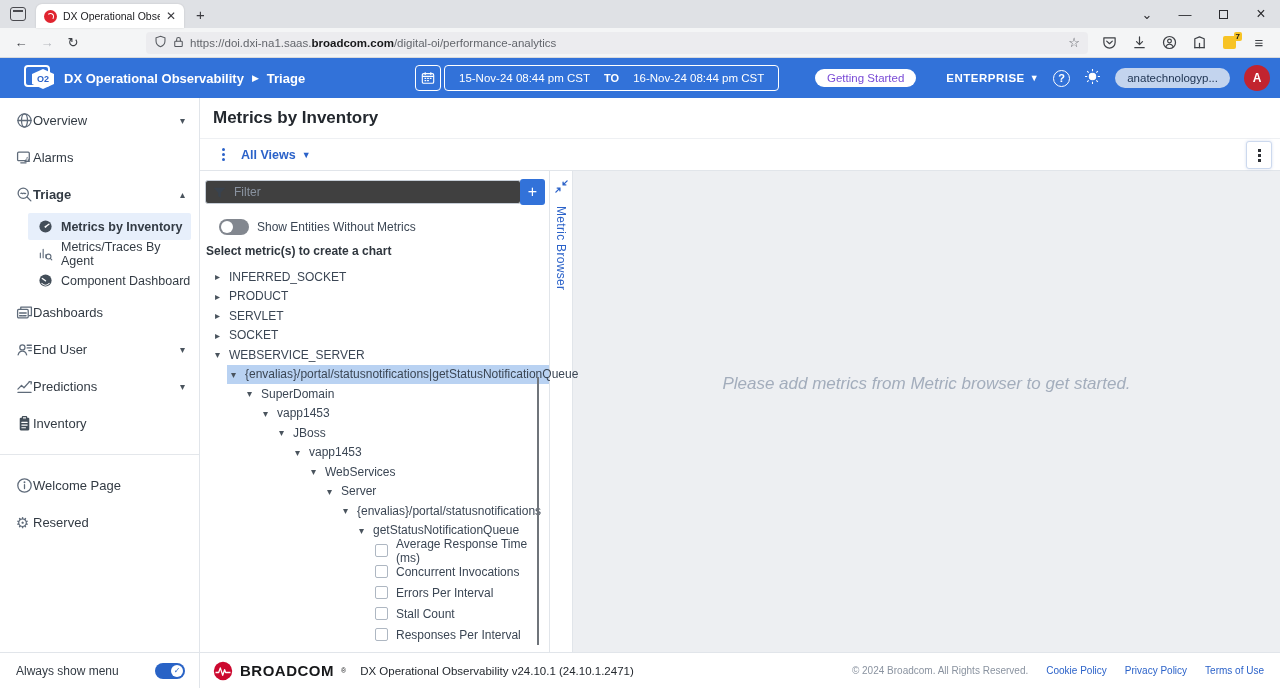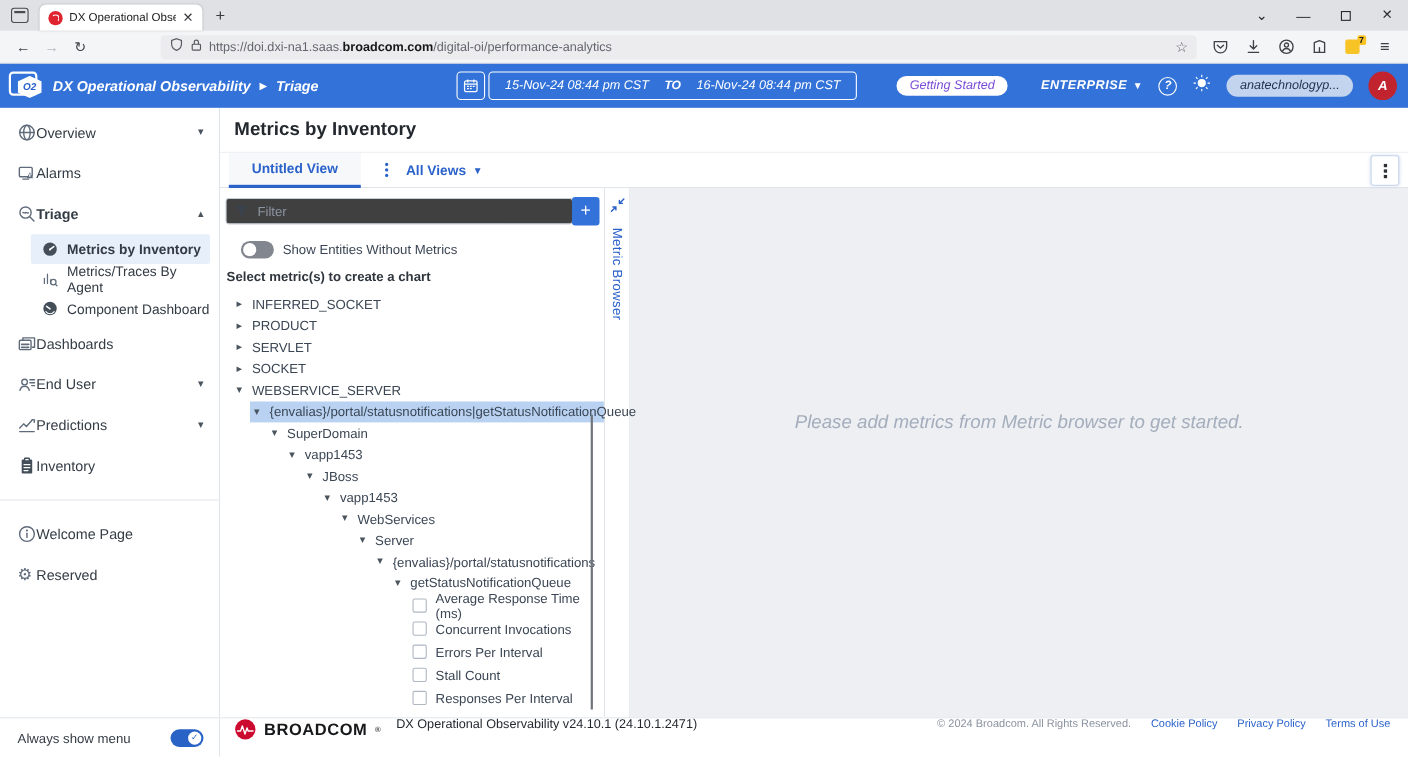--- a/index.html
+++ b/index.html
@@ -29,21 +29,21 @@
   .urltxt b { color:#17181a; }
   .ustar { font-size:13px; color:#55585e; }
   .navicons { display:flex; align-items:center; gap:4px; }
   .nico { width:26px; height:24px; display:flex; align-items:center; justify-content:center; position:relative; color:#3e4146; }
   .nico svg { width:15px; height:15px; stroke:#3e4146; fill:none; stroke-width:1.3; stroke-linecap:round; stroke-linejoin:round; }
   .extbadge { position:absolute; top:1px; right:0; background:#f7c325; color:#17181a; font-size:8px; font-weight:700; padding:0 2px; border-radius:2px; }
   .yellowext { width:13px; height:13px; background:#f7c325; border-radius:2px; }
   .hamb { font-size:15px; }
 
   
-  .appheader { height:40px; background:#3272d9; display:flex; align-items:center; padding:0 8px; color:#fff; position:relative;font-style:italic; }
+  .appheader { height:40px; background:#3272d9; display:flex; align-items:center; padding:0 24px; color:#fff; position:relative; }
   .logo { position:relative; width:32px; height:28px; margin-right:8px; flex:none; }
   .logo .frame { position:absolute; left:0; top:1px; width:26px; height:22px; border:2px solid #fff; border-radius:4px; }
   .logo .hex { position:absolute; left:8px; top:5px; width:22px; height:20px; background:#fff; clip-path:polygon(50% 0,100% 25%,100% 75%,50% 100%,0 75%,0 25%); display:flex; align-items:center; justify-content:center; font-size:9px; font-weight:700; color:#2b62c9; }
   .crumbs { display:flex; align-items:center; gap:8px; font-size:13px; font-weight:700; }
   .crumb-sep { font-size:9px; }
   .daterange { position:absolute; left:415px; display:flex; align-items:stretch; gap:3px; height:26px; }
   .calbtn { width:26px; border:1px solid #fff; border-radius:4px; display:flex; align-items:center; justify-content:center; }
   .calbtn svg { width:14px; height:14px; stroke:#fff; fill:none; stroke-width:1.3; }
   .datepill { border:1px solid #fff; border-radius:4px; display:flex; align-items:center; gap:14px; padding:0 14px; font-size:11.5px; white-space:nowrap; }
   .datepill b { font-size:11px; }
@@ -110,21 +110,21 @@
   .collapse-ic svg { width:15px; height:15px; stroke:#2b62c9; fill:none; stroke-width:1.4; stroke-linecap:round; }
   .mblabel { margin-top:8px; writing-mode:vertical-rl; font-size:12px; color:#2b62c9; letter-spacing:.3px; }
 
   .chartarea { flex:1; background:#edeff2; display:flex; align-items:center; justify-content:center; }
   .emptymsg { width:420px; text-align:center; font-size:17px; font-style:italic; color:#a3adbc; line-height:1.55; margin-top:-55px; }
 
   
   .appfooter { height:36px; border-top:1px solid #e1e5ea; display:flex; }
   .sfoot { width:200px; border-right:1px solid #e1e5ea; display:flex; align-items:center; padding:0 14px 0 16px; justify-content:space-between; }
   .sfoot .lbl { font-size:12px; color:#333b44; }
-  .mfoot { flex:1; display:flex; align-items:flex-start; padding:0 16px 0 13px; }
+  .mfoot { flex:1; display:flex; align-items:center; padding:0 16px 0 13px; }
   .bcm { display:flex; align-items:center; gap:7px; }
   .bcm svg { width:20px; height:20px; }
   .bcm .word { font-size:15px; font-weight:700; letter-spacing:.5px; color:#17181a; }
   .bcm .reg { font-size:7px; color:#17181a; vertical-align:top; }
   .ver { font-size:11.5px; color:#23282e; margin-left:14px; }
   .mfoot-right { margin-left:auto; display:flex; align-items:center; gap:18px; }
   .copyr { font-size:10px; color:#8a93a0; }
   .flink { font-size:10px; color:#2b62c9; text-decoration:none; }
 </style>
 </head>
@@ -344,21 +344,20 @@
         <span class="sic gearglyph">⚙</span>
         <span class="lbl">Reserved</span>
       </div>
     </div>
 
     <div class="main">
       <div class="titlebar">
         <h1>Metrics by Inventory</h1>
       </div>
       <div class="tabrow">
-        <div class="vtab">Untitled View</div>
         <span class="tab-kebab">
             <i></i>
             <i></i>
             <i></i>
           </span>
         <span class="allviews">
           <span>All Views</span>
             <span class="car">▼</span>
         </span>
         <span class="main-kebab">

